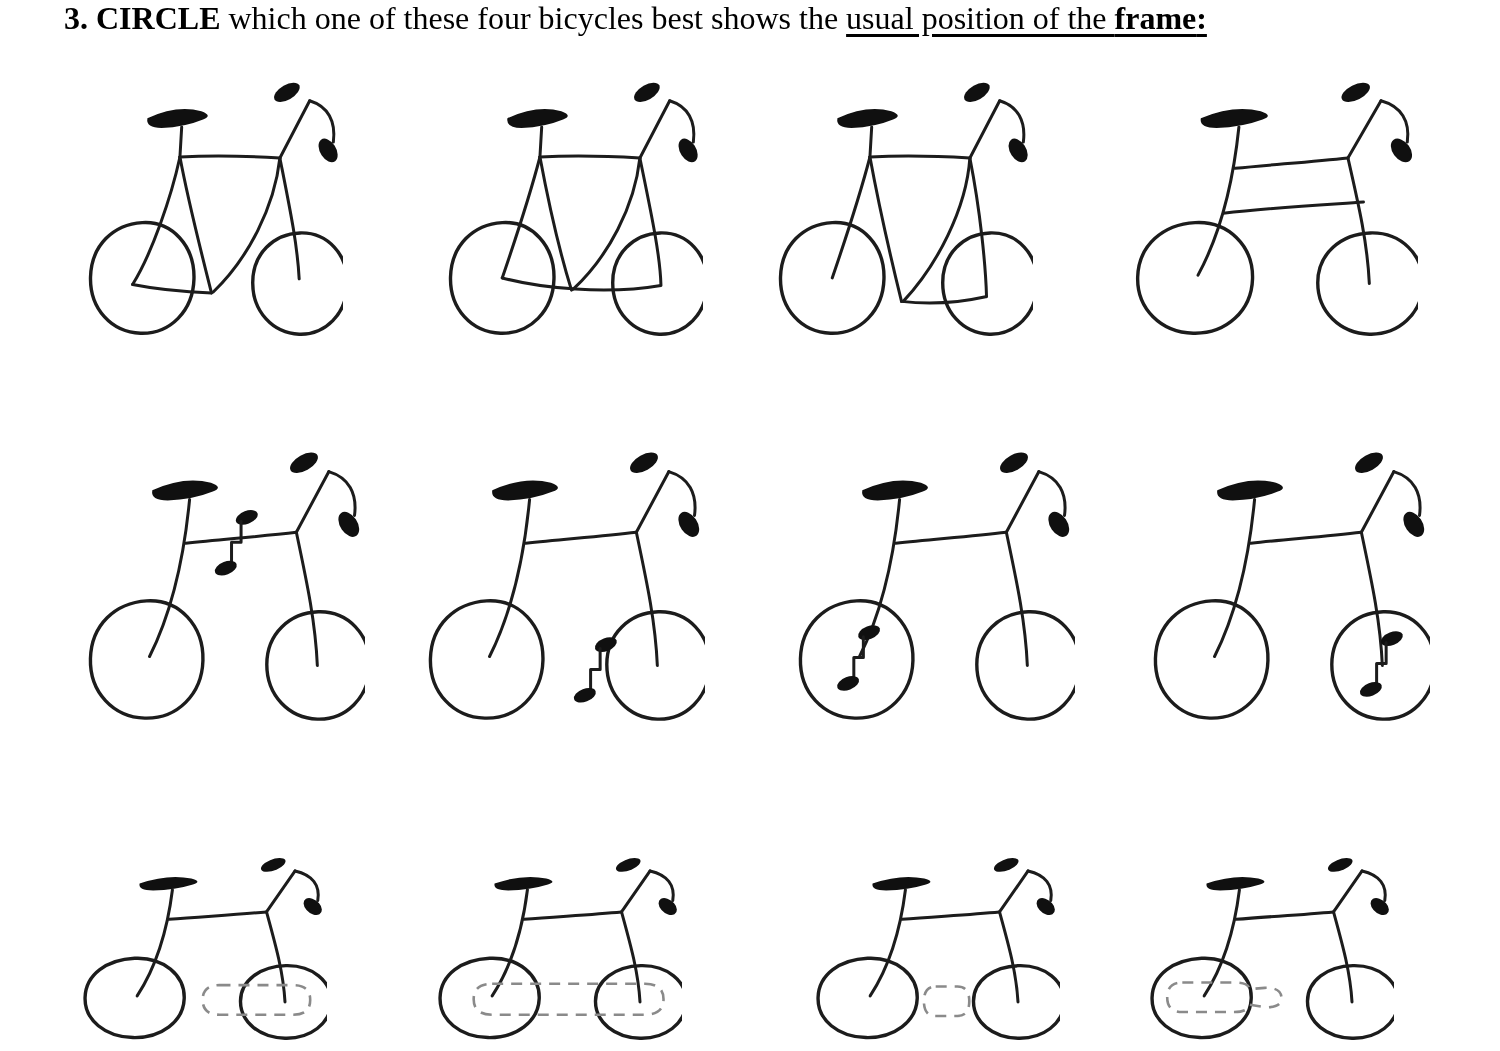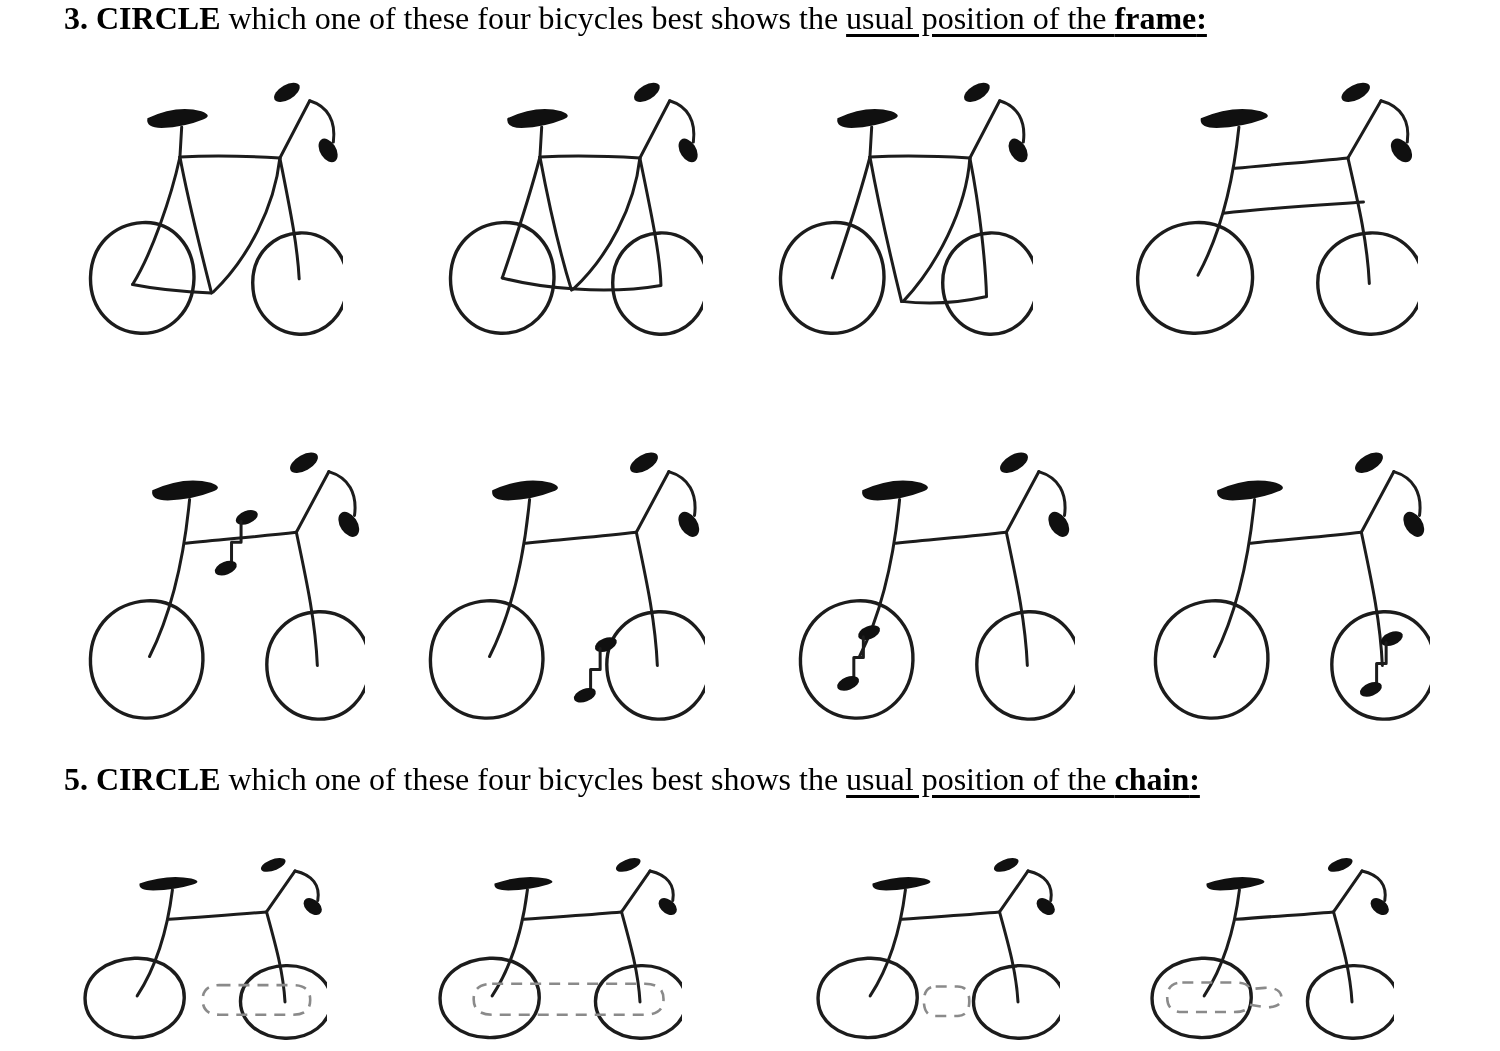--- a/index.html
+++ b/index.html
@@ -112,23 +112,20 @@
   <svg class="bike" role="img" style="left:789px;top:420px" width="286" height="318" viewBox="0 0 300 320" preserveAspectRatio="none" aria-label="pedals at the rear wheel hub">
     <use href="#plain-bike"></use>
     <use href="#pedals" x="78" y="218"></use>
   </svg>
 
   <svg class="bike" role="img" style="left:1144px;top:420px" width="286" height="318" viewBox="0 0 300 320" preserveAspectRatio="none" aria-label="pedals at the front wheel hub">
     <use href="#plain-bike"></use>
     <use href="#pedals" x="254" y="224"></use>
   </svg>
 
-  <p class="question" style="top:761px">
-    <b>5. CIRCLE</b><span> which one of these four bicycles best shows the </span><span class="ul"><span>usual position of the </span><b>chain</b><b>:</b></span>
-  </p>
 
   <svg class="bike" role="img" style="left:75px;top:836px" width="252" height="215" viewBox="0 0 300 320" preserveAspectRatio="none" aria-label="dashed chain loop around the front wheel hub extending into the gap">
     <use href="#plain-bike"></use>
     <path class="chain" d="M172,222 L260,222 Q280,222 280,244 Q280,266 260,266 L172,266 Q152,266 152,244 Q152,222 172,222 Z"></path>
   </svg>
 
   <svg class="bike" role="img" style="left:430px;top:836px" width="252" height="215" viewBox="0 0 300 320" preserveAspectRatio="none" aria-label="dashed chain loop running around both wheel hubs">
     <use href="#plain-bike"></use>
     <path class="chain" d="M74,220 L256,220 Q278,220 278,243 Q278,266 256,266 L74,266 Q52,266 52,243 Q52,220 74,220 Z"></path>
   </svg>

